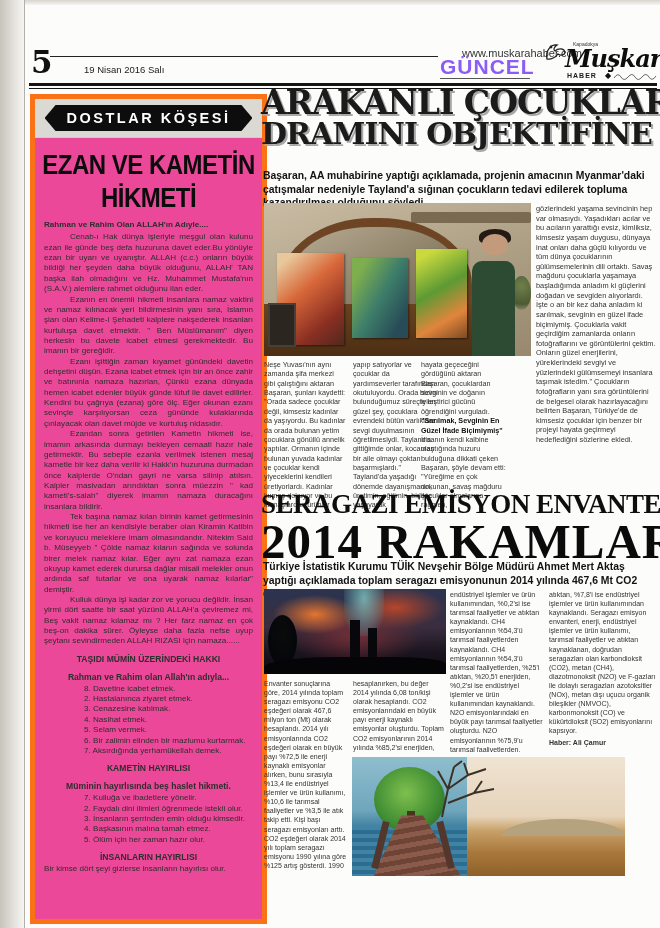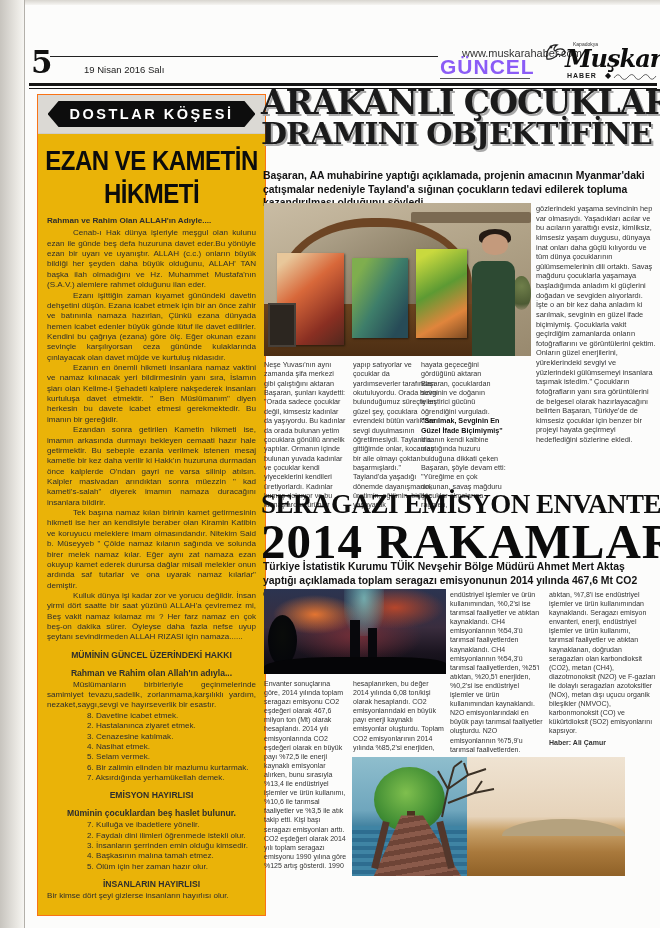--- a/index.html
+++ b/index.html
@@ -19,22 +19,22 @@
   .logo{position:absolute;left:543px;top:41px;width:114px;height:42px;}
   .logo-region{position:absolute;left:30px;top:0;font-size:5px;color:#333;}
   .logo-name{position:absolute;left:22px;top:3px;font-family:"DejaVu Serif",serif;font-weight:bold;font-style:italic;font-size:24px;color:#0d0d0d;letter-spacing:-1px;}
   .logo-sub{position:absolute;left:24px;top:31px;font-size:7px;font-weight:bold;letter-spacing:1px;color:#1a1a1a;}
   .logo-dot{position:absolute;left:62px;top:30px;font-size:8px;color:#111;}
   .logo-script{position:absolute;left:70px;top:30px;width:44px;height:10px;}
   .rule-thick{position:absolute;left:29px;top:83px;width:628px;height:3px;background:#141414;}
   .rule-thin{position:absolute;left:29px;top:88px;width:628px;height:1px;background:#141414;}
 
   
-  .dostlar{position:absolute;left:30px;top:94px;width:227px;height:820px;border:1px solid #f97316;
-           background:#eab308;overflow:hidden;margin-left:7px;}
+  .dostlar{position:absolute;left:30px;top:94px;width:227px;height:820px;border:5px solid #f97316;
+           background:#ec4899;overflow:hidden;}
   .d-head{height:38px;background:#dbd9d4;display:flex;align-items:center;justify-content:center;border-bottom:1px solid #cfcdc8;}
   .d-banner{background:#0d0d0d;color:#fff;font-weight:bold;font-size:14.5px;letter-spacing:2.5px;
             padding:5px 22px;clip-path:polygon(0 50%,11px 0,calc(100% - 11px) 0,100% 50%,calc(100% - 11px) 100%,11px 100%);}
   .d-title{text-align:center;font-weight:bold;font-size:24px;letter-spacing:-0.5px;color:#0c0c0c;
            transform:scaleY(1.18);transform-origin:top;margin:10px 0 2px;}
   .d-body{padding:14px 9px 6px;font-size:8.1px;line-height:1.28;text-align:justify;color:#2e2e2e;}
   .bold-line{font-weight:bold;margin:0 0 2px;}
   p.ind{margin:0;text-indent:26px;}
   p.noind{margin:0;}
   .c-head{text-align:center;font-weight:bold;margin:7px 0 1px;font-size:8.6px;}
@@ -148,41 +148,40 @@
   <div class="rule-thin"></div>
 
   <div class="dostlar">
     <div class="d-head">
       <div class="d-banner">DOSTLAR KÖŞESİ</div>
     </div>
     <div class="d-title">EZAN VE KAMETİN HİKMETİ</div>
     <div class="d-body">
       <p class="bold-line">Rahman ve Rahim Olan ALLAH'ın Adıyle....</p>
       <p class="ind">Cenab-ı Hak dünya işleriyle meşgul olan kulunu ezan ile günde beş defa huzuruna davet eder.Bu yönüyle ezan bir uyarı ve uyanıştır. ALLAH (c.c.) onların büyük bildiği her şeyden daha büyük olduğunu, ALLAH' TAN başka ilah olmadığını ve Hz. Muhammet Mustafa'nın (S.A.V.) alemlere rahmet olduğunu ilan eder.</p>
+      <p class="ind">Ezanın en önemli hikmeti insanlara namaz vaktini ve namaz kılınacak yeri bildirmesinin yanı sıra, İslamın şiarı olan Kelime-i Şehadeti kalplere nakşederek insanları kurtuluşa davet etmektir. " Ben Müslümanım" diyen herkesin bu davete icabet etmesi gerekmektedir. Bu imanın bir gereğidir.</p>
       <p class="ind">Ezanı işittiğin zaman kıyamet günündeki davetin dehşetini düşün. Ezana icabet etmek için bir an önce zahir ve batınınla namaza hazırlan, Çünkü ezana dünyada hemen icabet edenler büyük günde lütuf ile davet edilirler. Kendini bu çağrıya (ezana) göre ölç. Eğer okunan ezanı sevinçle karşılıyorsan ceza gününde kulaklarında çınlayacak olan davet müjde ve kurtuluş nidasıdır.</p>
-      <p class="ind">Ezanın en önemli hikmeti insanlara namaz vaktini ve namaz kılınacak yeri bildirmesinin yanı sıra, İslamın şiarı olan Kelime-i Şehadeti kalplere nakşederek insanları kurtuluşa davet etmektir. " Ben Müslümanım" diyen herkesin bu davete icabet etmesi gerekmektedir. Bu imanın bir gereğidir.</p>
       <p class="ind">Ezandan sonra getirilen Kametin hikmeti ise, imamın arkasında durmayı bekleyen cemaati hazır hale getirmektir. Bu sebeple ezanla verilmek istenen mesaj kametle bir kez daha verilir ki Hakk'ın huzuruna durmadan önce kalplerde O'ndan gayri ne varsa silinip atılsın. Kalpler masivadan arındıktan sonra müezzin " kad kameti's-salah" diyerek imamın namaza duracağını insanlara bildirir.</p>
       <p class="ind">Tek başına namaz kılan birinin kamet getirmesinin hikmeti ise her an kendisiyle beraber olan Kiramin Katibin ve koruyucu meleklere imam olmasındandır. Nitekim Said b. Müseyyeb " Çölde namaz kılanın sağında ve solunda birer melek namaz kılar. Eğer aynı zat namaza ezan okuyup kamet ederek durursa dağlar misali melekler onun ardında saf tutarlar ve ona uyarak namaz kılarlar" demiştir.</p>
       <p class="ind">Kulluk dünya işi kadar zor ve yorucu değildir. İnsan yirmi dört saatte bir saat yüzünü ALLAH'a çeviremez mi, Beş vakit namaz kılamaz mı ? Her farz namaz en çok beş-on dakika sürer. Öyleyse daha fazla nefse uyup şeytanı sevindirmeden ALLAH RIZASI için namaza......</p>
 
-      <div class="c-head">MÜMİNİN GÜNCEL ÜZERİNDEKİ HAKKI</div>
+      <div class="c-head">TAŞIDI MÜMİN ÜZERİNDEKİ HAKKI</div>
       <div class="c-head">Rahman ve Rahim olan Allah'ın adıyla...</div>
-      <p class="ind">Müslümanların birbirleriyle geçinmelerinde samimiyet tevazu,sadelik, zorlanmama,karşılıklı yardım, nezaket,saygı,sevgi ve hayırseverlik bir esastır.</p>
       <div class="lst">
         <div>8. Davetine icabet etmek.</div>
         <div>2. Hastalanınca ziyaret etmek.</div>
         <div>3. Cenazesine katılmak.</div>
         <div>4. Nasihat etmek.</div>
         <div>5. Selam vermek.</div>
         <div>6. Bir zalimin elinden bir mazlumu kurtarmak.</div>
         <div>7. Aksırdığında yerhamükellah demek.</div>
       </div>
 
-      <div class="c-head">EMİSYON HAYIRLISI</div>
-      <div class="c-head">Müminin çocuklardan beş haslet bulunur.</div>
+      <div class="c-head">KAMETİN HAYIRLISI</div>
+      <div class="c-head">Müminin hayırlısında beş haslet hikmeti.</div>
       <div class="lst">
         <div>7. Kulluğa ve ibadetlere yönelir.</div>
         <div>2. Faydalı dini ilimleri öğrenmede istekli olur.</div>
         <div>3. İnsanların şerrinden emin olduğu kimsedir.</div>
         <div>4. Başkasının malına tamah etmez.</div>
         <div>5. Ölüm için her zaman hazır olur.</div>
       </div>
 
       <div class="c-head">İNSANLARIN HAYIRLISI</div>
       <p class="noind">Bir kimse dört şeyi gizlerse insanların hayırlısı olur.</p>

